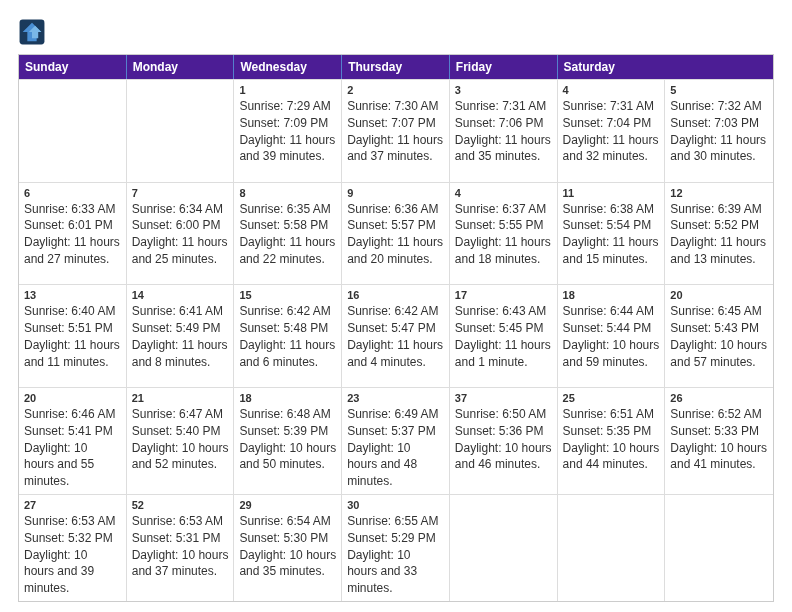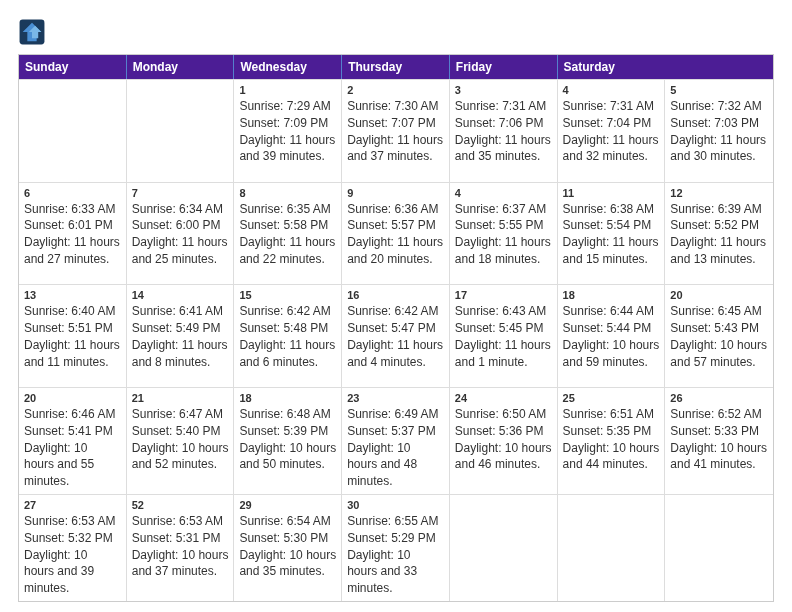--- a/index.html
+++ b/index.html
@@ -231,21 +231,21 @@
           </div>
           <div class="cal-cell">
             <span class="day-num">18</span>
             <div class="cell-info">Sunrise: 6:48 AM<br>Sunset: 5:39 PM<br>Daylight: 10 hours and 50 minutes.</div>
           </div>
           <div class="cal-cell">
             <span class="day-num">23</span>
             <div class="cell-info">Sunrise: 6:49 AM<br>Sunset: 5:37 PM<br>Daylight: 10 hours and 48 minutes.</div>
           </div>
           <div class="cal-cell">
-            <span class="day-num">24</span>
+            <span class="day-num">37</span>
             <div class="cell-info">Sunrise: 6:50 AM<br>Sunset: 5:36 PM<br>Daylight: 10 hours and 46 minutes.</div>
           </div>
           <div class="cal-cell">
             <span class="day-num">25</span>
             <div class="cell-info">Sunrise: 6:51 AM<br>Sunset: 5:35 PM<br>Daylight: 10 hours and 44 minutes.</div>
           </div>
           <div class="cal-cell">
             <span class="day-num">26</span>
             <div class="cell-info">Sunrise: 6:52 AM<br>Sunset: 5:33 PM<br>Daylight: 10 hours and 41 minutes.</div>
           </div>

